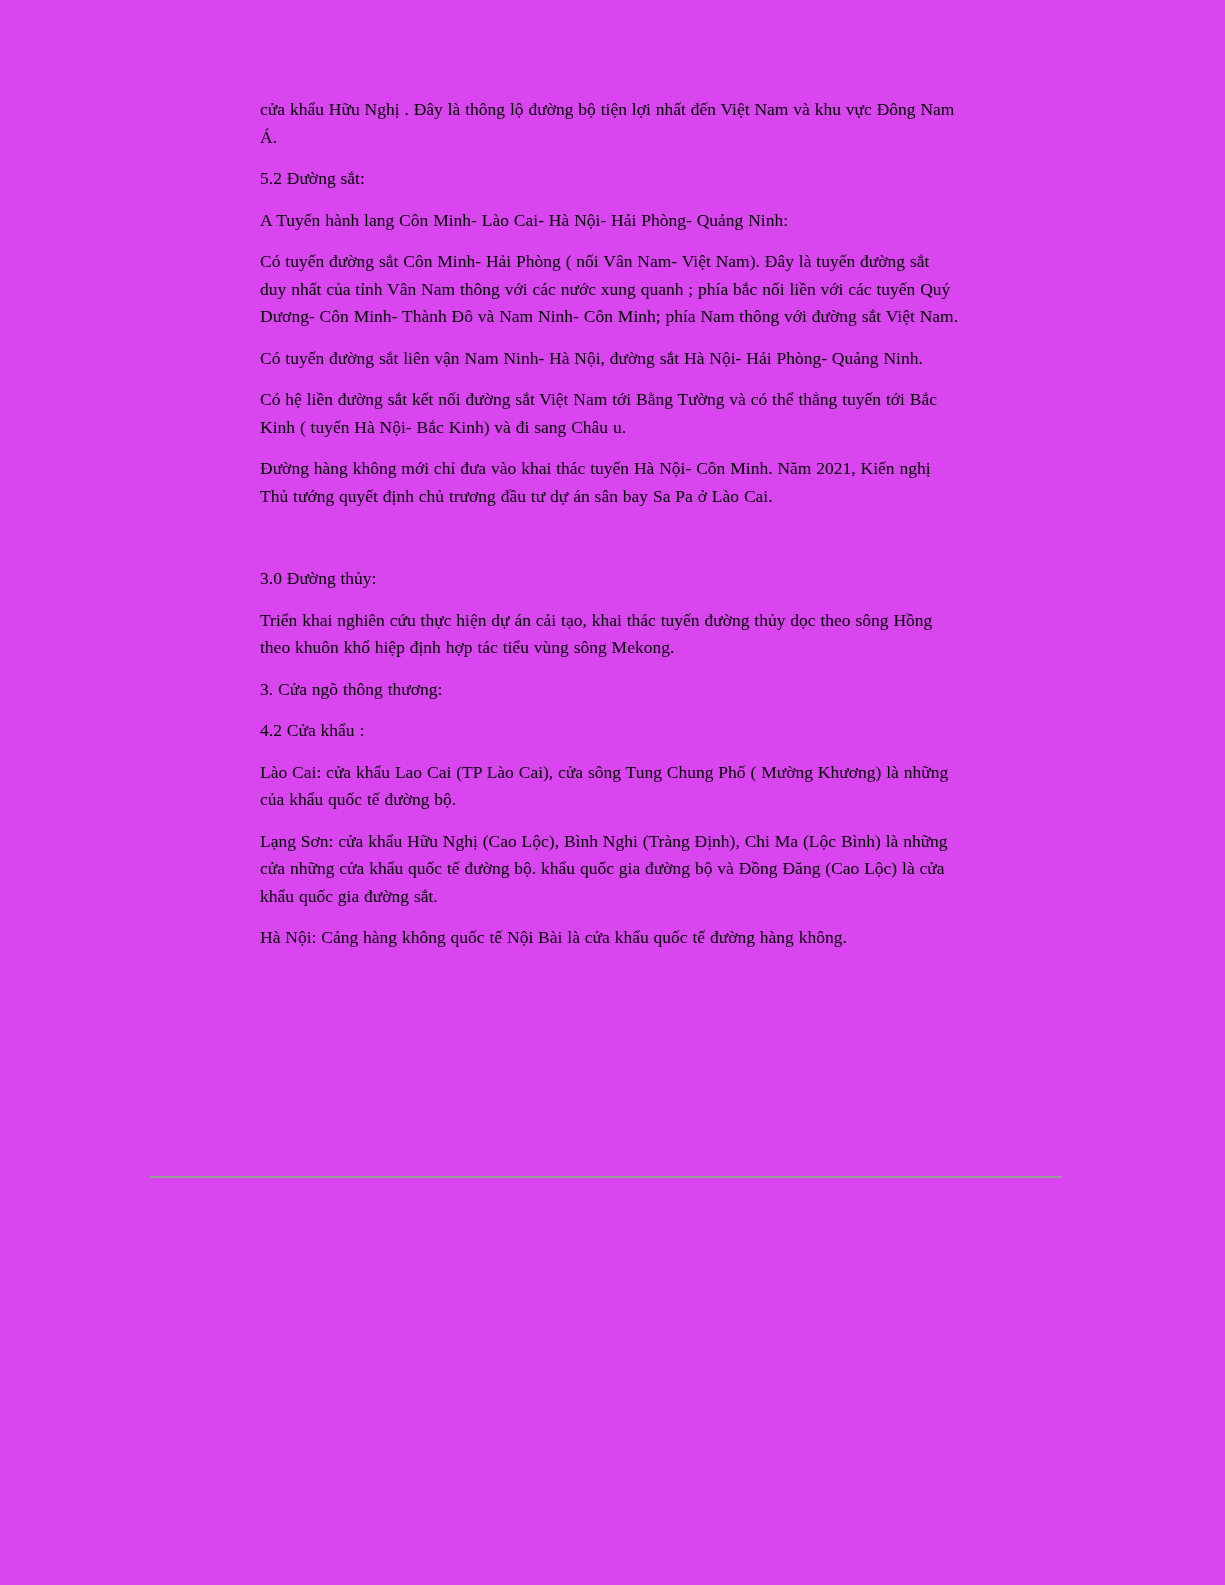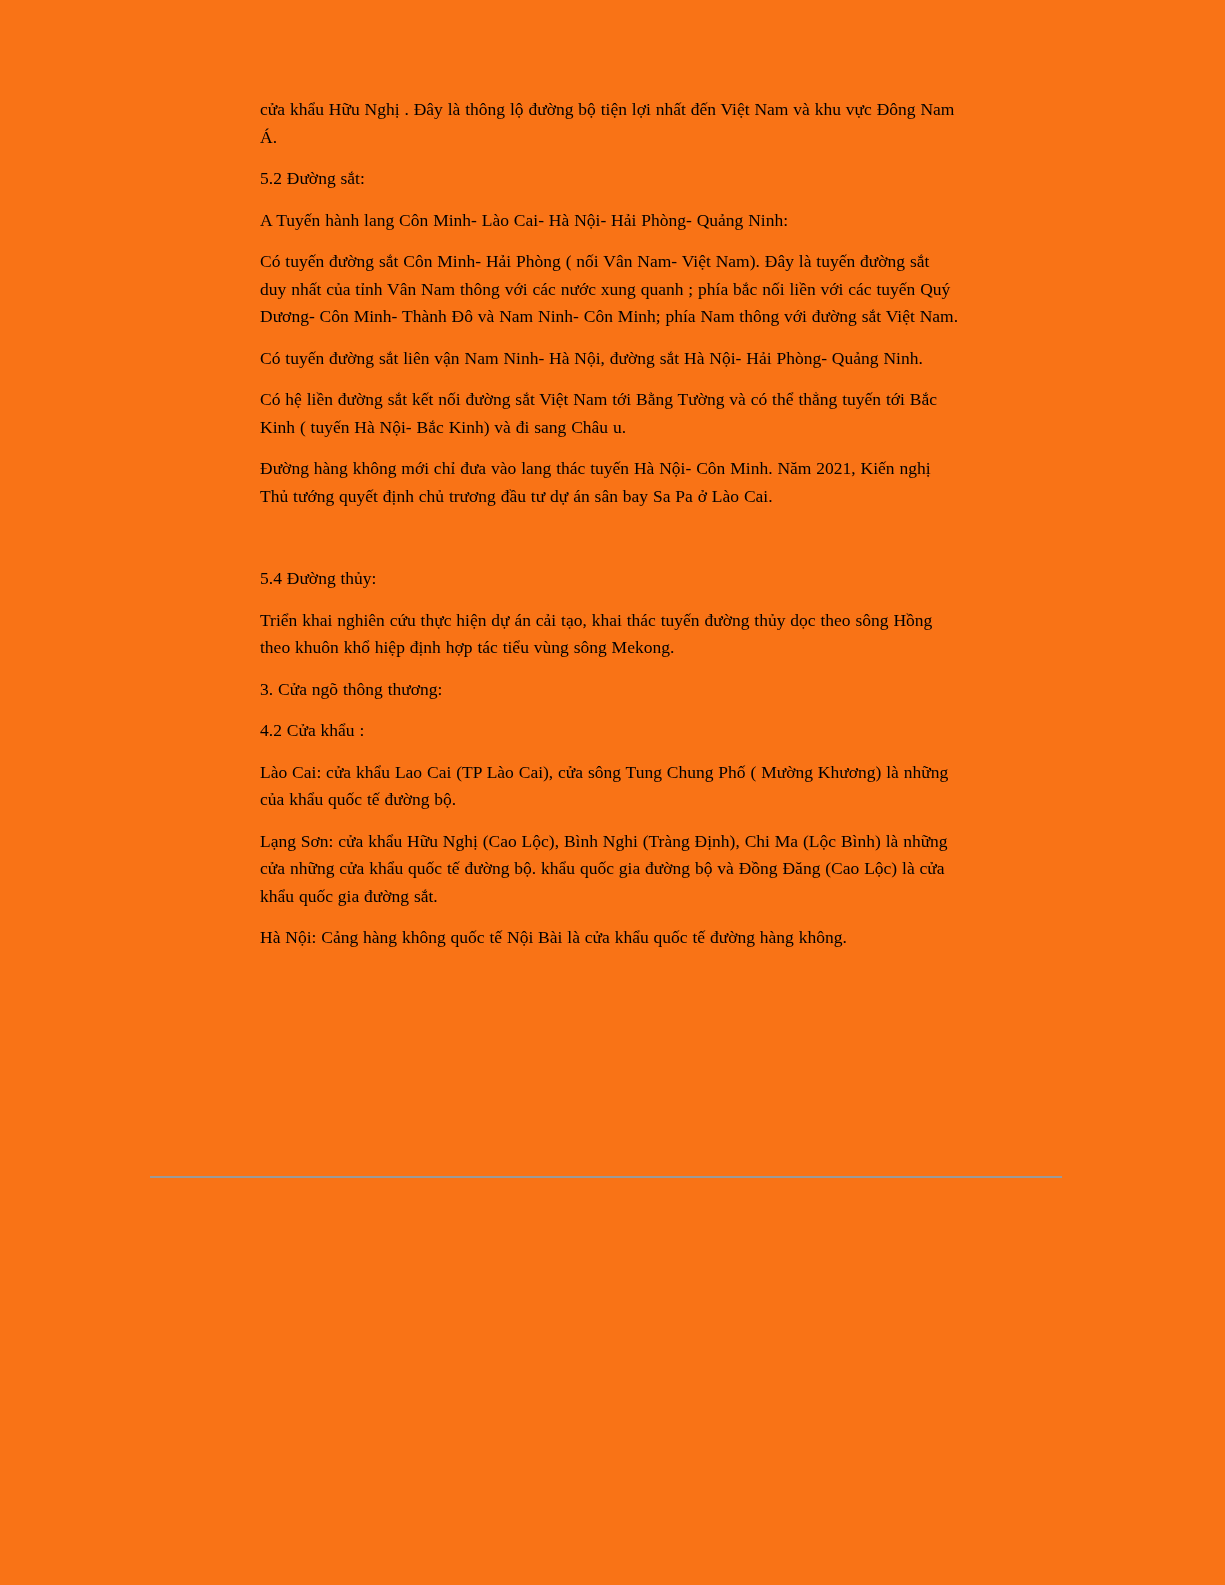--- a/index.html
+++ b/index.html
@@ -4,21 +4,21 @@
 <style>
   html, body {
     margin: 0;
     padding: 0;
     background: #ffffff;
   }
   .page {
     position: relative;
     width: 1225px;
     height: 1585px;
-    background: #f97316;
+    background: #d946ef;
     font-family: "Liberation Serif", serif;
     color: #000000;
     overflow: hidden;
   }
   .content {
     position: absolute;
     left: 260px;
     top: 96px;
     width: 700px;
     font-size: 17.5px;
@@ -46,23 +46,23 @@
 <body>
 
 <div class="page">
   <div class="content">
     <p>cửa khẩu Hữu Nghị . Đây là thông lộ đường bộ tiện lợi nhất đến Việt Nam và khu vực Đông Nam Á.</p>
     <p>5.2 Đường sắt:</p>
     <p>A Tuyến hành lang Côn Minh- Lào Cai- Hà Nội- Hải Phòng- Quảng Ninh:</p>
     <p>Có tuyến đường sắt Côn Minh- Hải Phòng  ( nối Vân Nam- Việt Nam). Đây là tuyến đường sắt duy nhất của tỉnh Vân Nam thông với các nước xung quanh ; phía bắc nối liền với các tuyến Quý Dương- Côn Minh- Thành Đô và Nam Ninh- Côn Minh; phía Nam thông với đường sắt Việt Nam.</p>
     <p>Có tuyến đường sắt liên vận Nam Ninh- Hà Nội, đường sắt Hà Nội- Hải Phòng- Quảng Ninh.</p>
     <p>Có hệ liền đường sắt  kết nối đường sắt Việt Nam tới Bằng Tường và có thể thẳng tuyến tới Bắc Kinh ( tuyến Hà Nội- Bắc Kinh) và đi sang Châu  u.</p>
-    <p>Đường hàng không mới chỉ đưa vào lang thác tuyến Hà Nội- Côn Minh. Năm 2021, Kiến nghị Thủ tướng quyết định chủ trương đầu tư dự án sân bay Sa Pa ở Lào Cai.</p>
+    <p>Đường hàng không mới chỉ đưa vào khai thác tuyến Hà Nội- Côn Minh. Năm 2021, Kiến nghị Thủ tướng quyết định chủ trương đầu tư dự án sân bay Sa Pa ở Lào Cai.</p>
     <p class="blank"></p>
-    <p>5.4 Đường thủy:</p>
+    <p>3.0 Đường thủy:</p>
     <p>Triển khai nghiên cứu thực hiện dự án cải tạo, khai thác tuyến đường thủy dọc theo sông Hồng theo khuôn khổ hiệp định hợp tác tiểu vùng sông Mekong.</p>
     <p>3. Cửa ngõ thông thương:</p>
     <p>4.2 Cửa khẩu :</p>
     <p>Lào Cai: cửa khẩu Lao Cai (TP Lào Cai), cửa sông Tung Chung Phố ( Mường Khương) là những của khẩu quốc tế đường bộ.</p>
     <p>Lạng Sơn: cửa khẩu Hữu Nghị (Cao Lộc), Bình Nghi (Tràng Định), Chi Ma (Lộc Bình) là những cửa những cửa khẩu quốc tế đường bộ. khẩu quốc gia đường bộ và Đồng Đăng (Cao Lộc) là cửa khẩu quốc gia đường sắt.</p>
     <p>Hà Nội: Cảng hàng không quốc tế Nội Bài là cửa khẩu quốc tế đường hàng không.</p>
   </div>
   <div class="rule"></div>
 </div>
 

